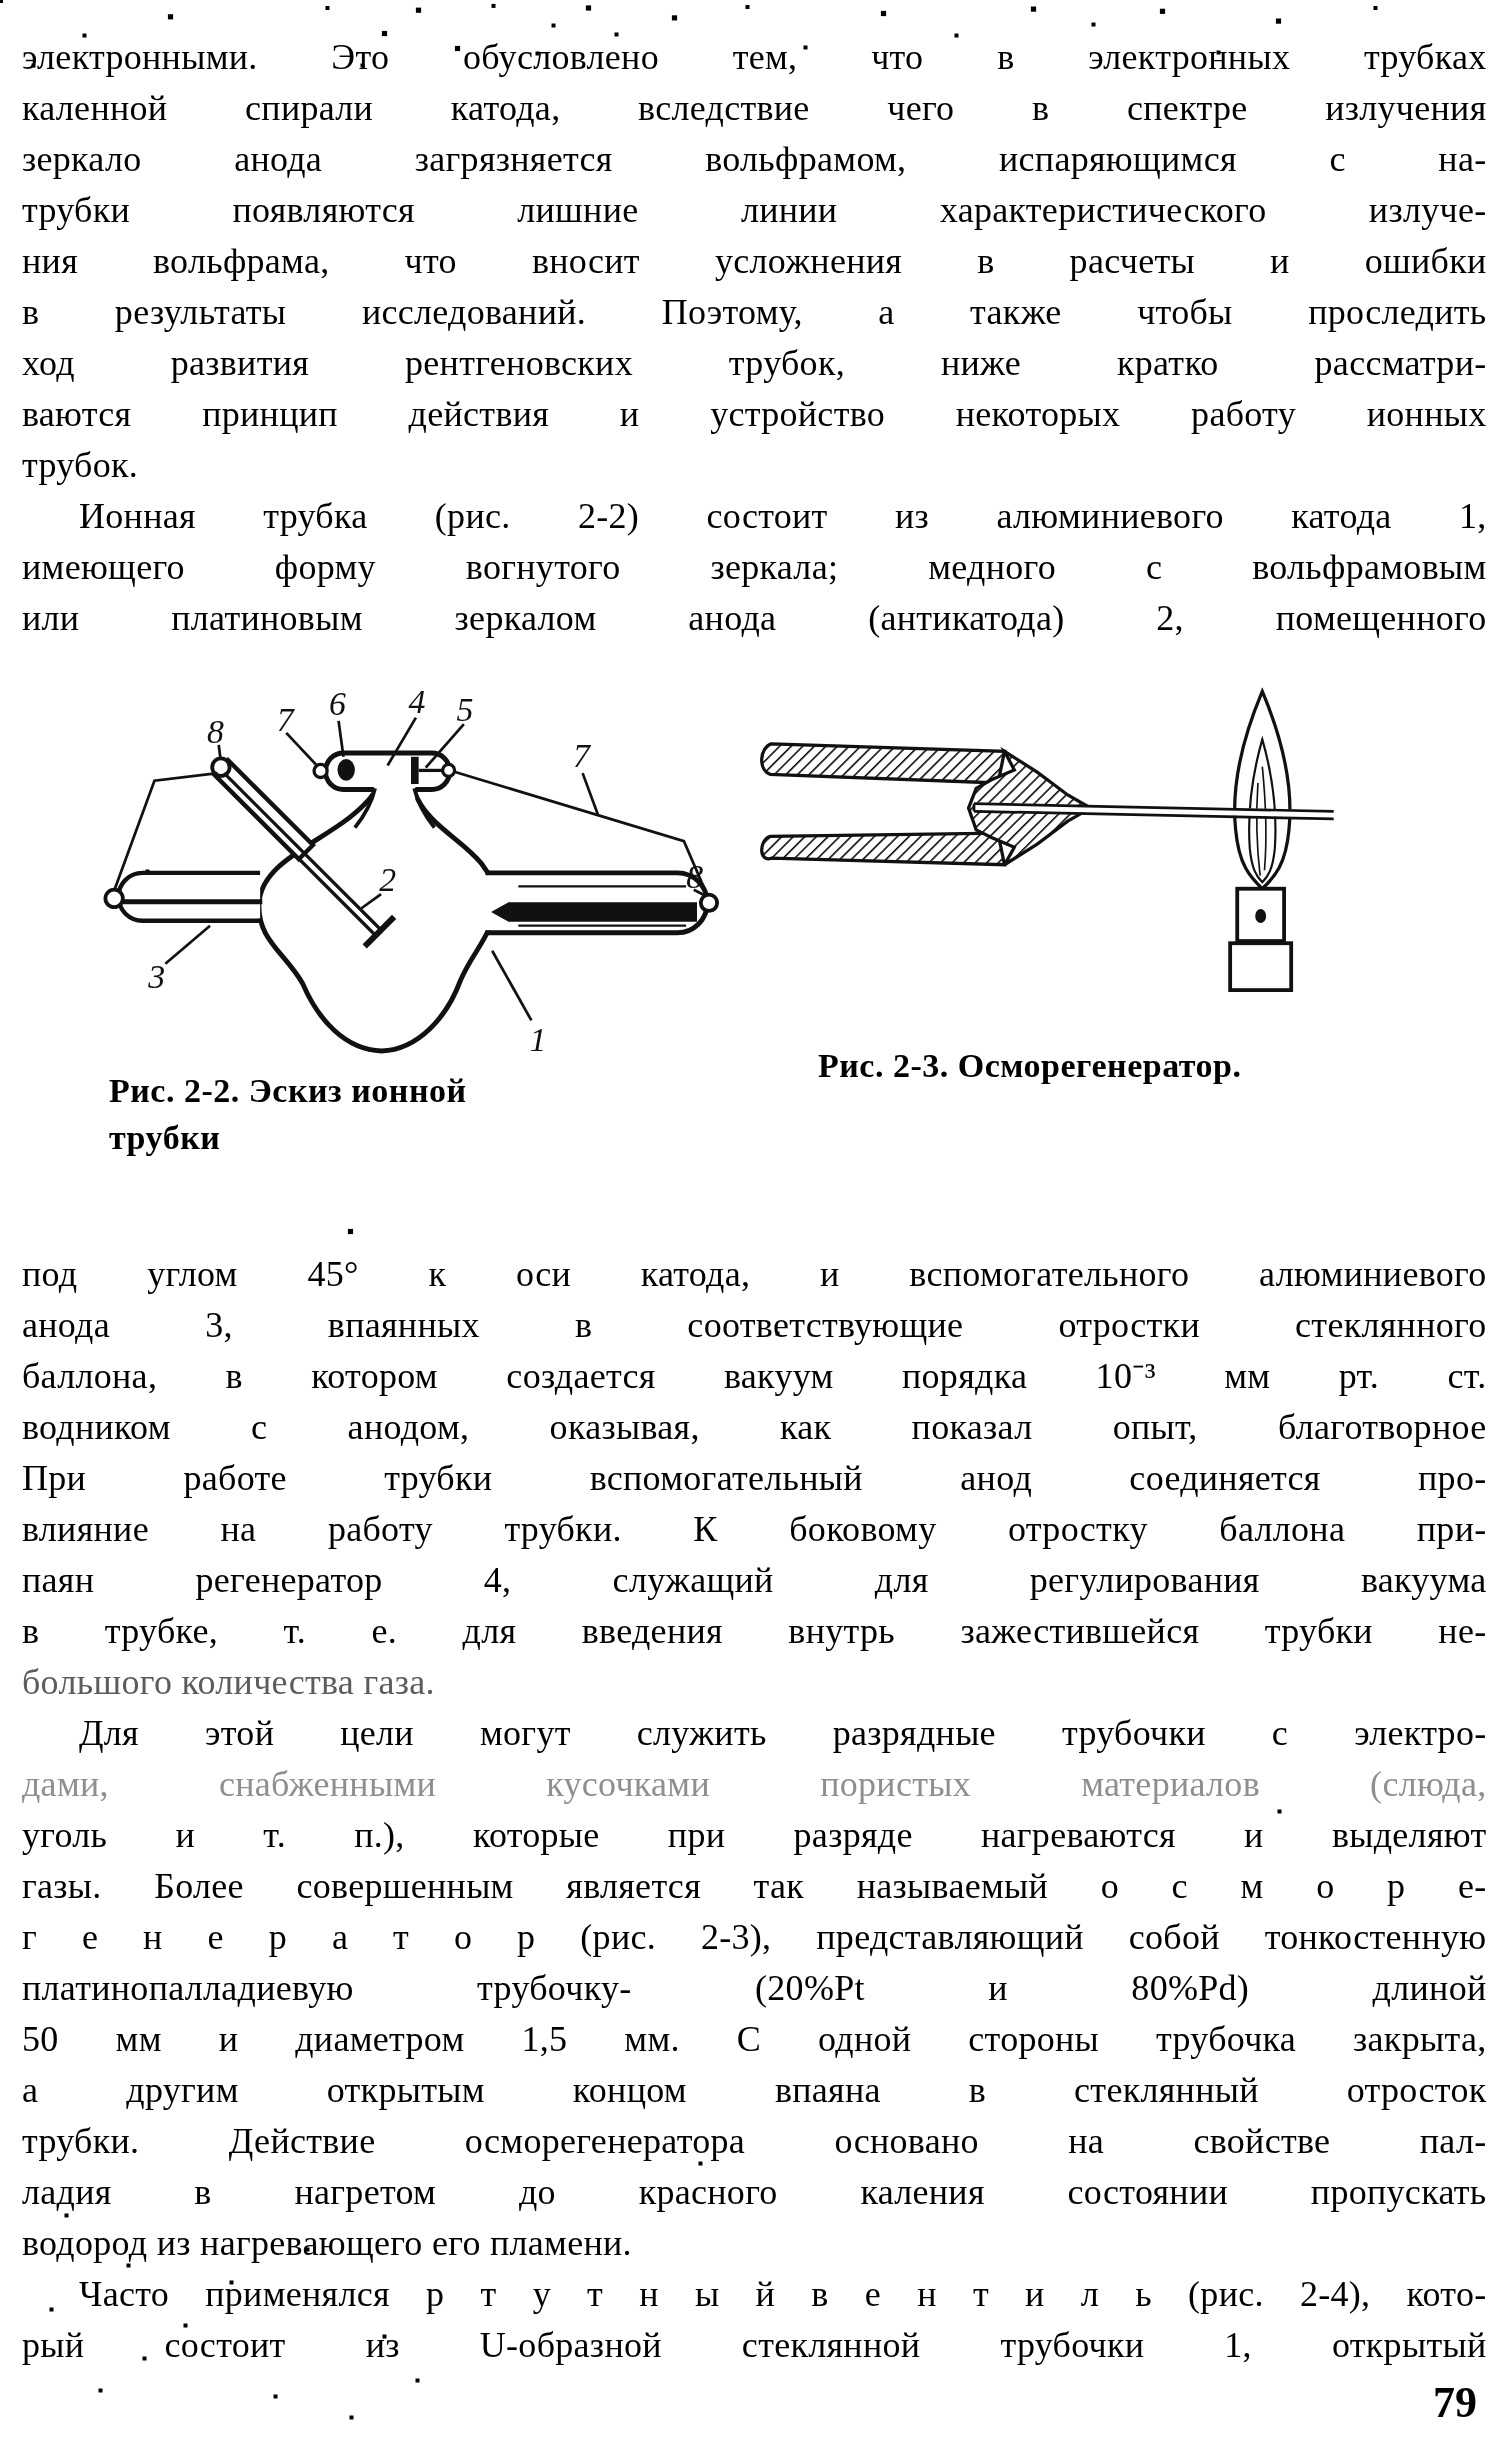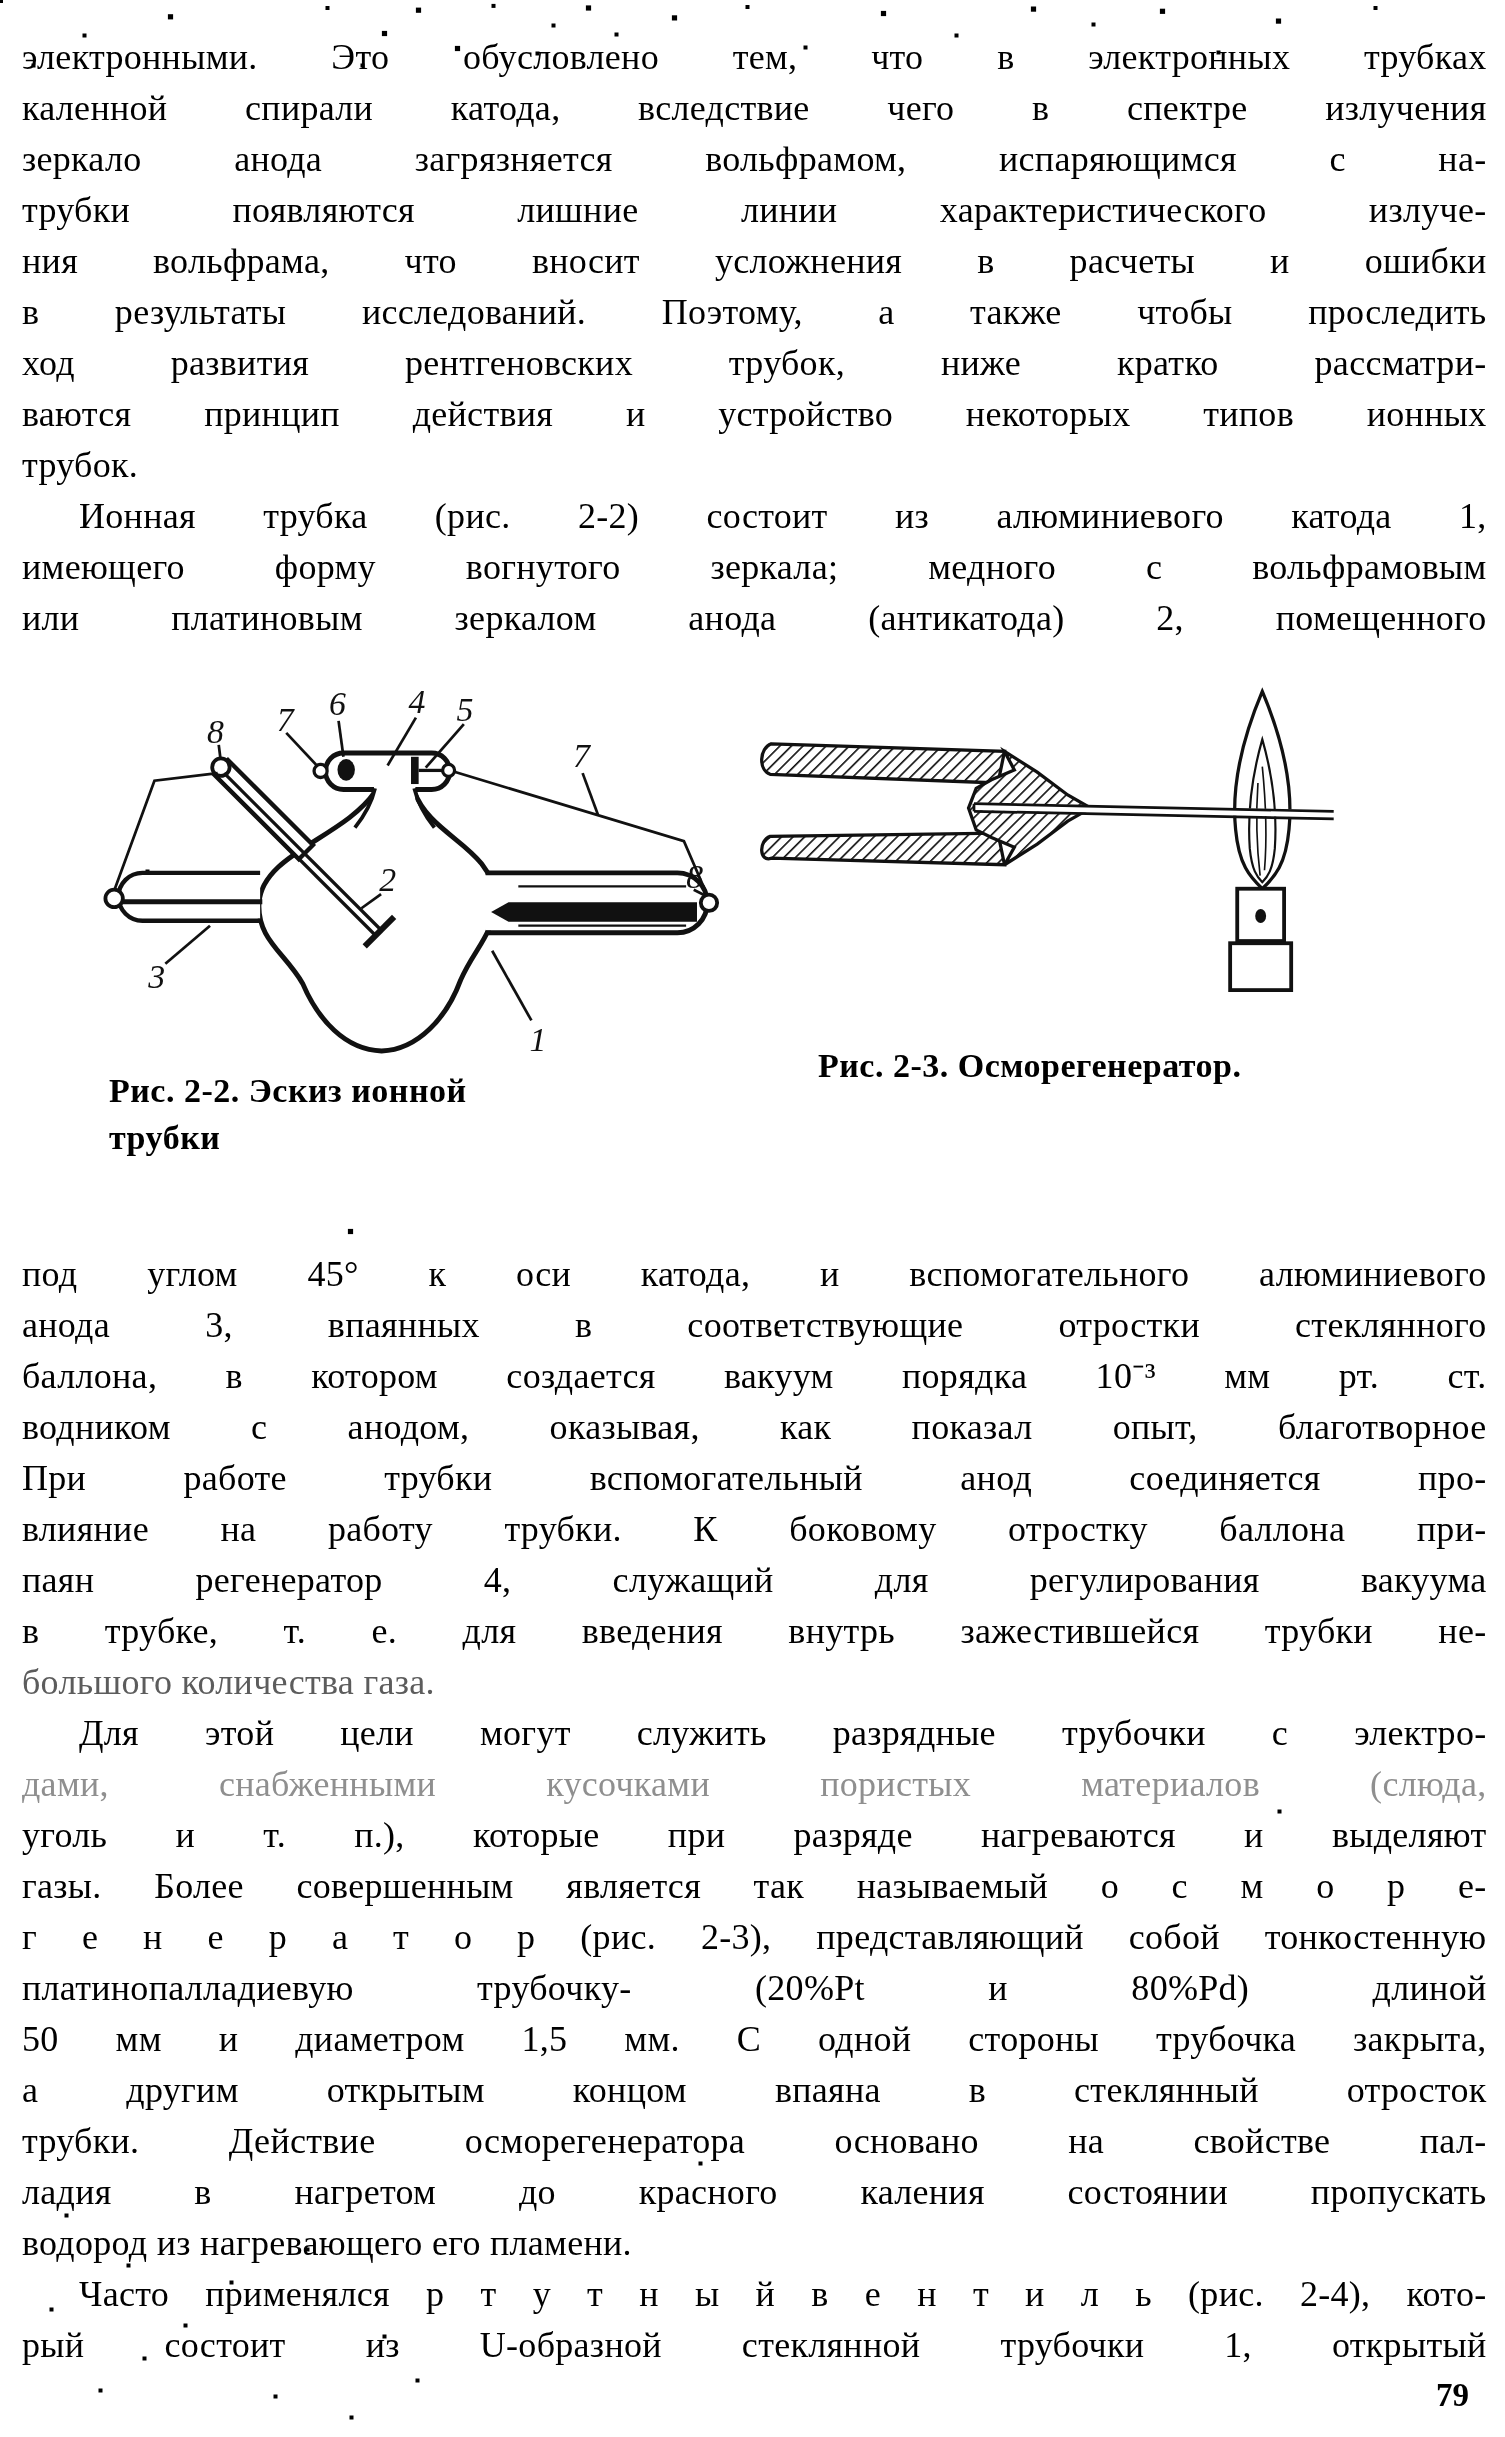--- a/index.html
+++ b/index.html
@@ -22,22 +22,22 @@
   .ind{text-indent:57px;}            
   .fade1{color:#5c5c5c;}
   .fade2{color:#8f8f8f;}
   .figrow{position:relative;height:605px;}
   .figrow svg{position:absolute;}
   .cap{
     position:absolute;font-size:34px;font-weight:bold;line-height:47px;
     text-align:left;letter-spacing:0.5px;
   }
   .pagenum{
-    position:absolute;top:2377px;right:36px;
-    font-size:33px;font-weight:bold;
+    position:absolute;top:2377px;right:28px;
+    font-size:44px;font-weight:bold;
   }
   .figlabel{
     font-family:"Liberation Serif", serif;
     font-style:italic;font-size:62px;fill:#111;
   }
   .noise{position:absolute;top:0;left:0;width:2.7px;height:2.7px;background:#000;}
   .noise.n1{box-shadow:
     169px 15.3px 0 1.1px #000, 326px 6.5px 0 0.5px #000, 383px 32px 0 1.1px #000,
     417px 8.7px 0 1.1px #000, 492px 4.4px 0 0.5px #000, 552px 24px 0 0.5px #000,
     587px 6.5px 0 1.1px #000, 615px 33px 0 0.5px #000, 673px 16.4px 0 1.1px #000,
@@ -63,21 +63,21 @@
 <div class="page">
 
   <div class="para">
     <span class="ln">электронными. Это обусловлено тем, что в электронных трубках</span>
     <span class="ln">каленной спирали катода, вследствие чего в спектре излучения</span>
     <span class="ln">зеркало анода загрязняется вольфрамом, испаряющимся с на-</span>
     <span class="ln">трубки появляются лишние линии характеристического излуче-</span>
     <span class="ln">ния вольфрама, что вносит усложнения в расчеты и ошибки</span>
     <span class="ln">в результаты исследований. Поэтому, а также чтобы проследить</span>
     <span class="ln">ход развития рентгеновских трубок, ниже кратко рассматри-</span>
-    <span class="ln">ваются принцип действия и устройство некоторых типов ионных</span>
+    <span class="ln">ваются принцип действия и устройство некоторых работу ионных</span>
     <span class="ln ll">трубок.</span>
   </div>
 
   <div class="para">
     <span class="ln ind">Ионная трубка (рис. 2-2) состоит из алюминиевого катода 1,</span>
     <span class="ln">имеющего форму вогнутого зеркала; медного с вольфрамовым</span>
     <span class="ln">или платиновым зеркалом анода (антикатода) 2, помещенного</span>
   </div>
 
   <div class="figrow">

